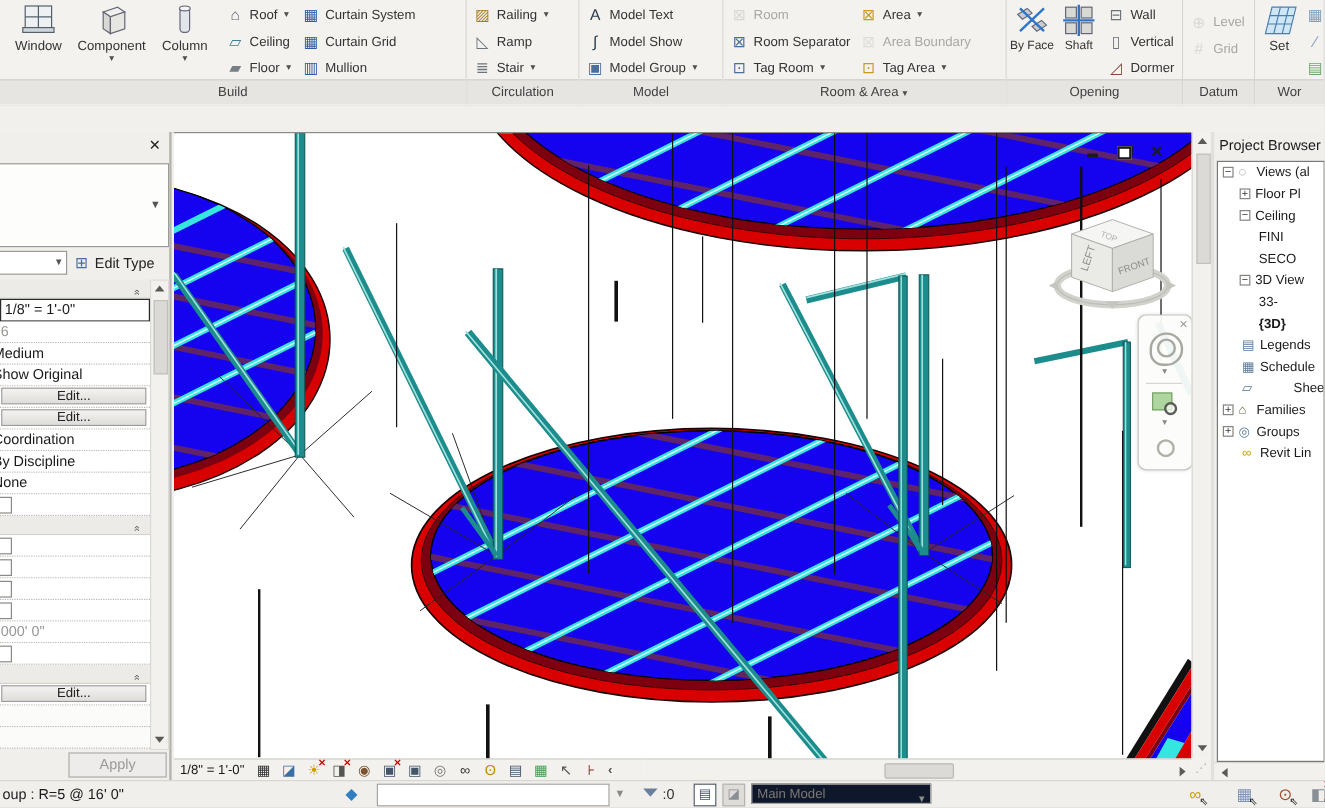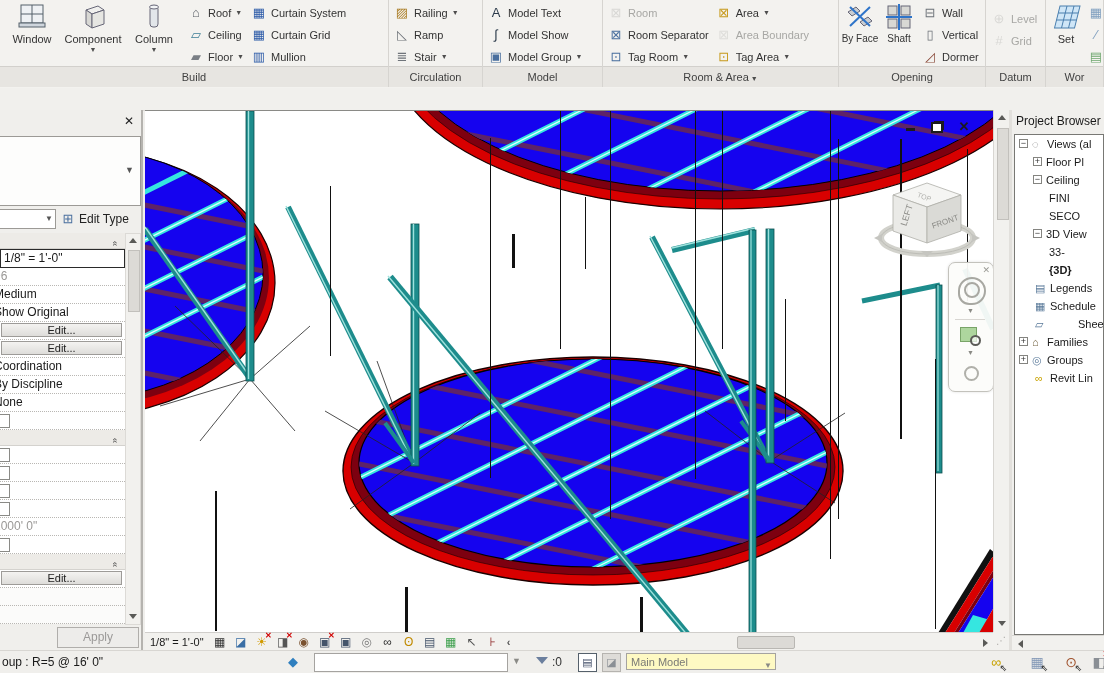--- a/index.html
+++ b/index.html
@@ -114,21 +114,21 @@
   #sb-text{position:absolute;left:2px;top:4px;font-size:12px;color:#1a1a1a;white-space:nowrap;}
   #sb-wsicon{position:absolute;left:288px;top:3px;font-size:13px;color:#2f7fbf;}
   #sb-wscombo{position:absolute;left:314px;top:2px;width:192px;height:17px;background:#fff;border:1px solid #a5a3a0;}
   #sb-wsarr{position:absolute;left:512px;top:5px;font-size:9px;color:#8a8a86;}
   #sb-filter{position:absolute;left:536px;top:6px;width:0;height:0;border-left:6px solid transparent;border-right:6px solid transparent;border-top:7px solid #6b7f9e;}
   #sb-count{position:absolute;left:552px;top:4px;font-size:12px;color:#333;}
   #sb-editable{position:absolute;left:578px;top:2px;width:17px;height:17px;border:1px solid #55606b;background:#fff;
                font-size:11px;text-align:center;line-height:16px;color:#44506a;}
   #sb-option{position:absolute;left:602px;top:2px;width:17px;height:17px;background:#dedcd8;border:1px solid #b5b3af;
              font-size:11px;text-align:center;line-height:16px;color:#8a8f95;}
-  #sb-mmcombo{position:absolute;left:626px;top:2px;width:150px;height:17px;background:#fef9c3;border:1px solid #a5a3a0;
+  #sb-mmcombo{position:absolute;left:626px;top:2px;width:150px;height:17px;background:#0f172a;border:1px solid #a5a3a0;
               font-size:11px;line-height:16px;color:#7a7a76;padding-left:4px;box-sizing:border-box;}
   #sb-mmarr{position:absolute;right:3px;top:4px;font-size:8px;color:#8a8a86;}
   .sbIc{position:absolute;top:1px;width:22px;height:20px;text-align:center;line-height:20px;font-size:14px;}
   .sbIc .cur{position:absolute;right:0px;bottom:-1px;font-size:9px;color:#1a1a1a;line-height:9px;}
   .sbIc .badge{position:absolute;right:0px;top:-2px;font-size:9px;color:#d00000;font-weight:bold;line-height:9px;}
 </style>
 </head>
 <body>
 
 <div id="app">

